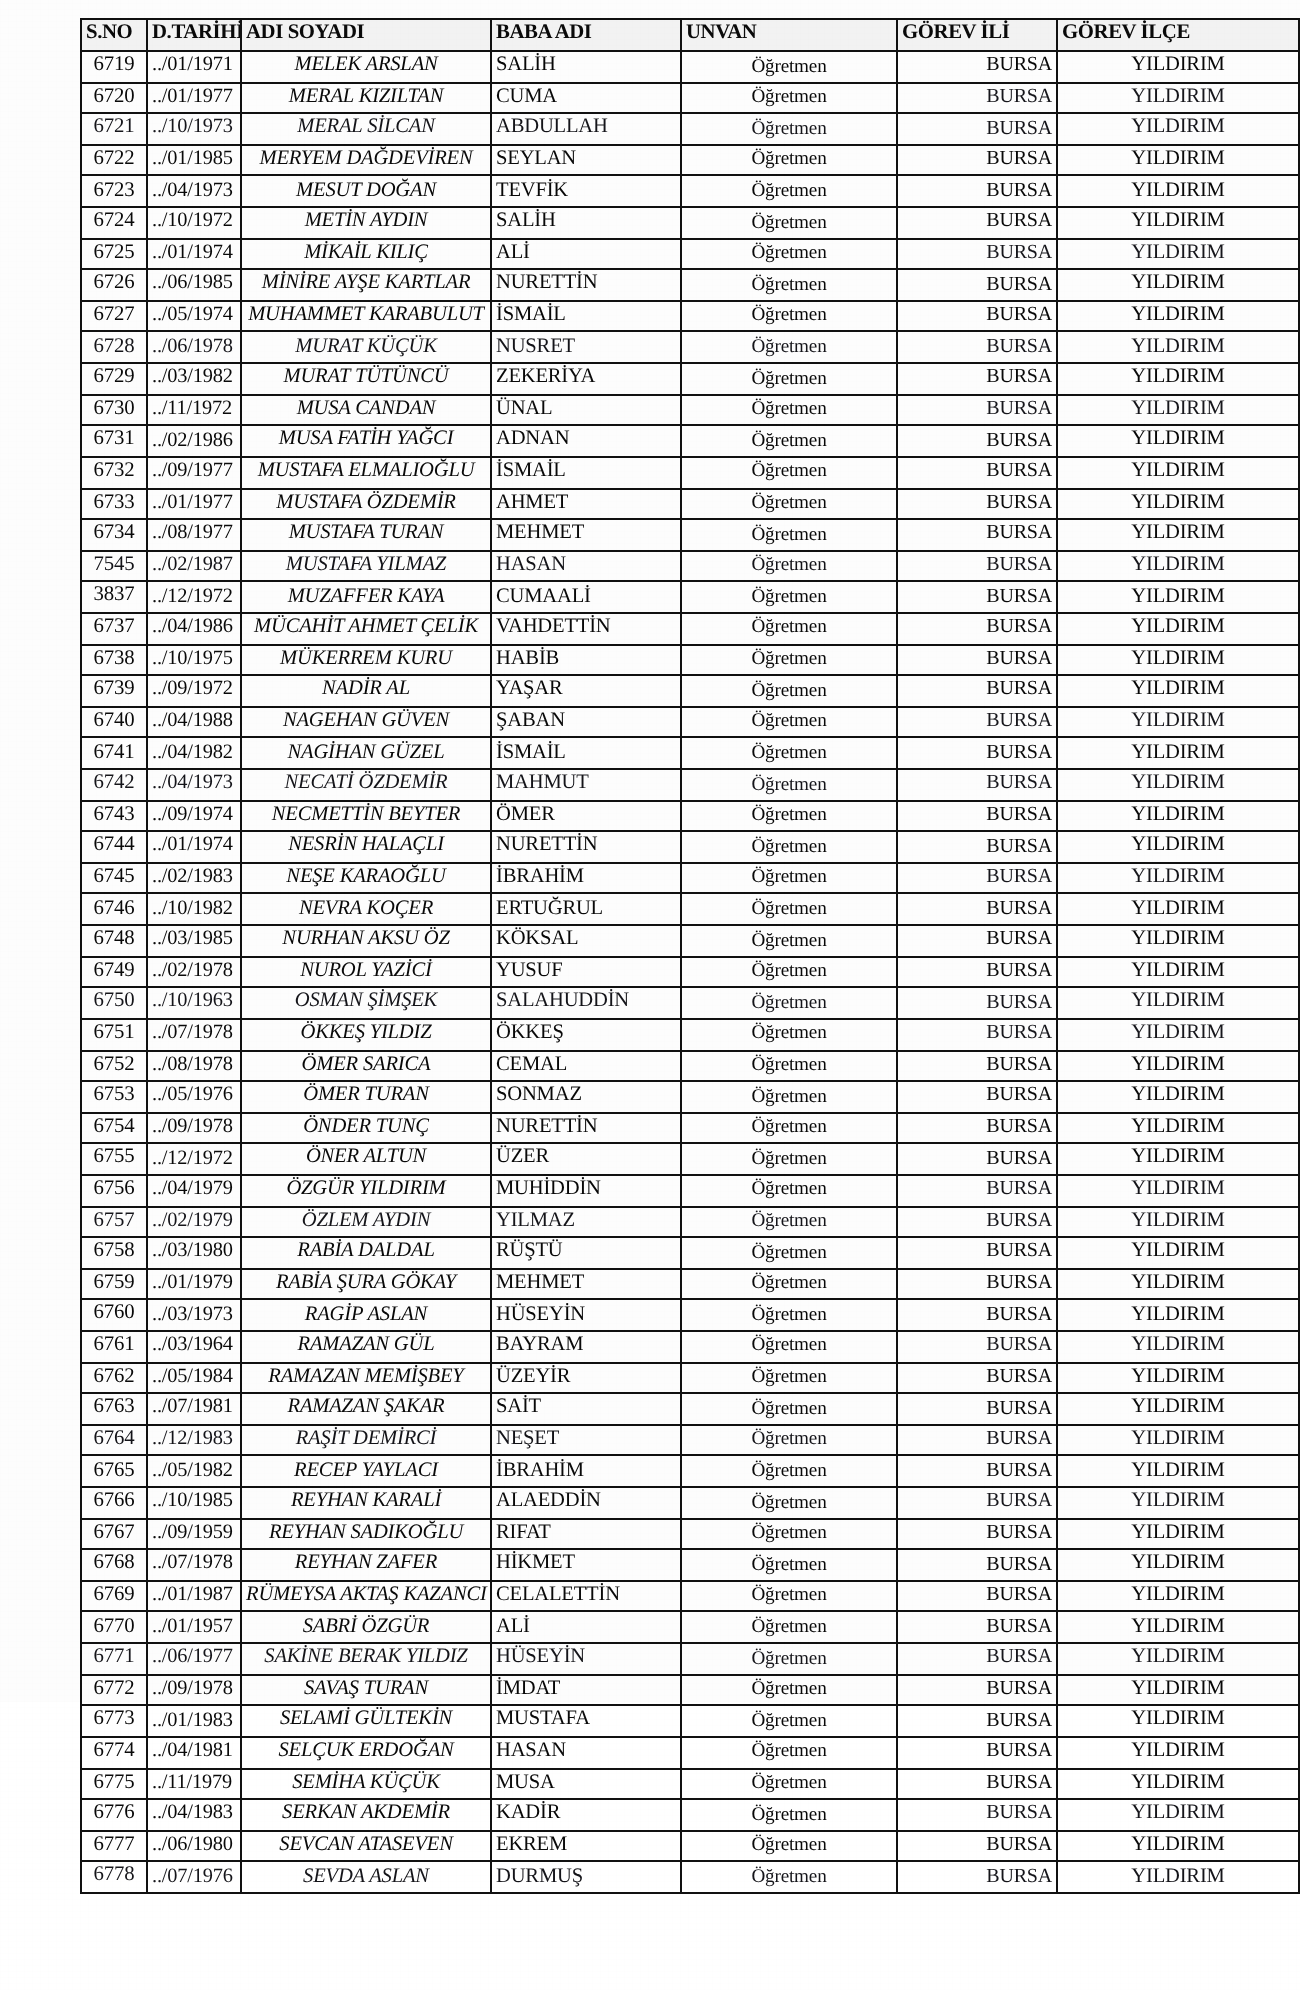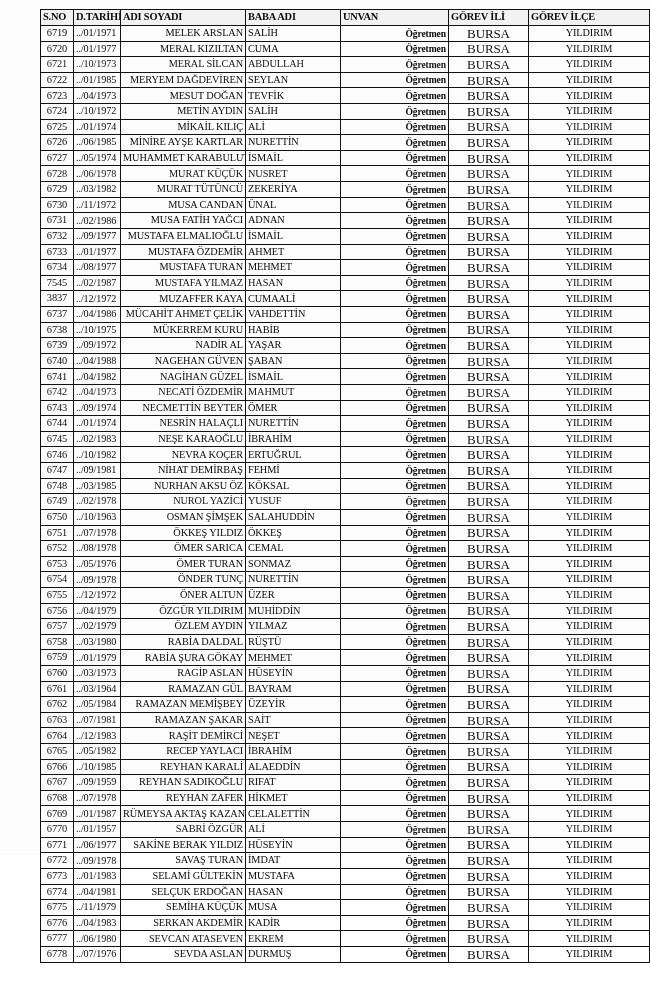--- a/index.html
+++ b/index.html
@@ -63,24 +63,24 @@
     font-size: 10.4px;
     text-align: left;
     background: #f2f2f2;
     letter-spacing: -0.2px;
     height: 15px;
   }
 
   
   td.sno   { text-align: center; font-size: 10.4px; }
   td.date  { text-align: left;   font-size: 10.2px; letter-spacing: -0.4px; margin-top: 20px; }
-  td.name  { text-align: right;   font-size: 10.3px; }
+  td.name  { text-align: center;   font-size: 10.3px; font-style: italic; }
   td.father{ text-align: left;   font-size: 10.3px; }
-  td.title { text-align: right;   font-size: 9.6px; font-weight: bold; }
-  td.prov  { text-align: center;   font-size: 13px; padding-left: 4px; }
+  td.title { text-align: center;   font-size: 9.6px; }
+  td.prov  { text-align: right;   font-size: 10px; padding-left: 4px; }
   td.dist  { text-align: center;   font-size: 10.3px; padding-left: 4px; }
 
   
   tbody tr:nth-child(4n+1) td { filter: contrast(1.02); }
   tbody tr:nth-child(7n+3) td { color: #15151a; }
   tbody tr:nth-child(5n+2) td.prov,
   tbody tr:nth-child(5n+2) td.dist { color: #17171c; }
 
   .grain {
     position: absolute;
@@ -366,29 +366,20 @@
           <tr>
             <td class="sno">6746</td>
             <td class="date">../10/1982</td>
             <td class="name">NEVRA KOÇER</td>
             <td class="father">ERTUĞRUL</td>
             <td class="title">Öğretmen</td>
             <td class="prov">BURSA</td>
             <td class="dist">YILDIRIM</td>
           </tr>
           <tr>
-            <td class="sno">6747</td>
-            <td class="date">../09/1981</td>
-            <td class="name">NİHAT DEMİRBAŞ</td>
-            <td class="father">FEHMİ</td>
-            <td class="title">Öğretmen</td>
-            <td class="prov">BURSA</td>
-            <td class="dist">YILDIRIM</td>
-          </tr>
-          <tr>
             <td class="sno">6748</td>
             <td class="date">../03/1985</td>
             <td class="name">NURHAN AKSU ÖZ</td>
             <td class="father">KÖKSAL</td>
             <td class="title">Öğretmen</td>
             <td class="prov">BURSA</td>
             <td class="dist">YILDIRIM</td>
           </tr>
           <tr>
             <td class="sno">6749</td>

